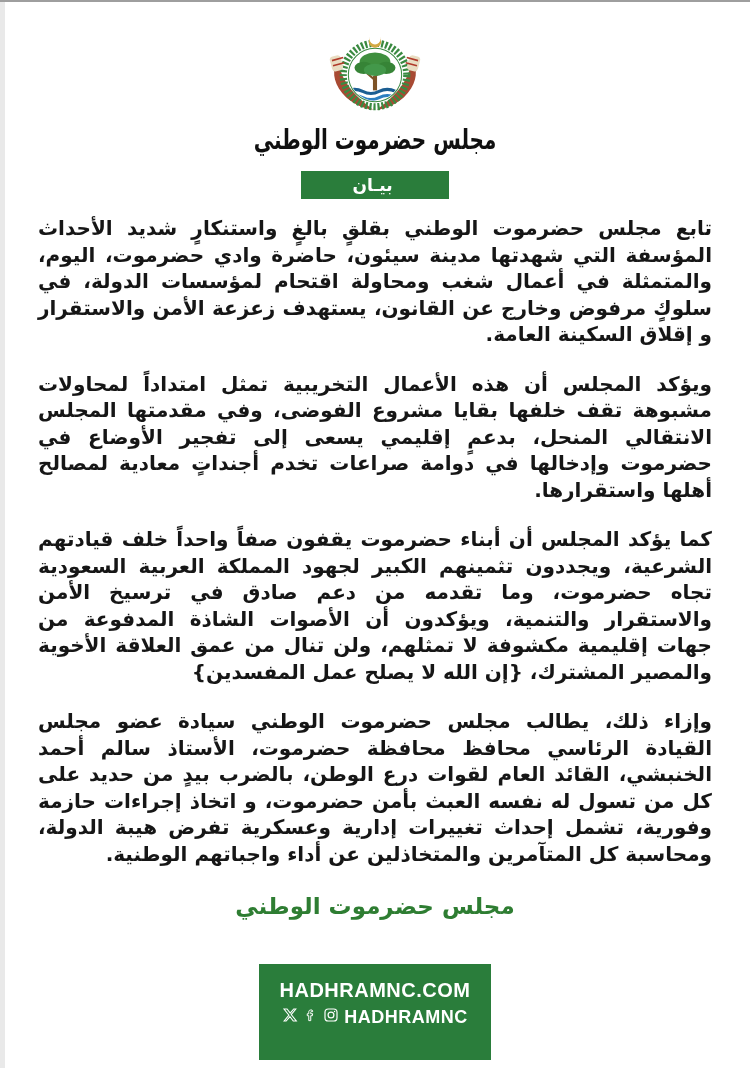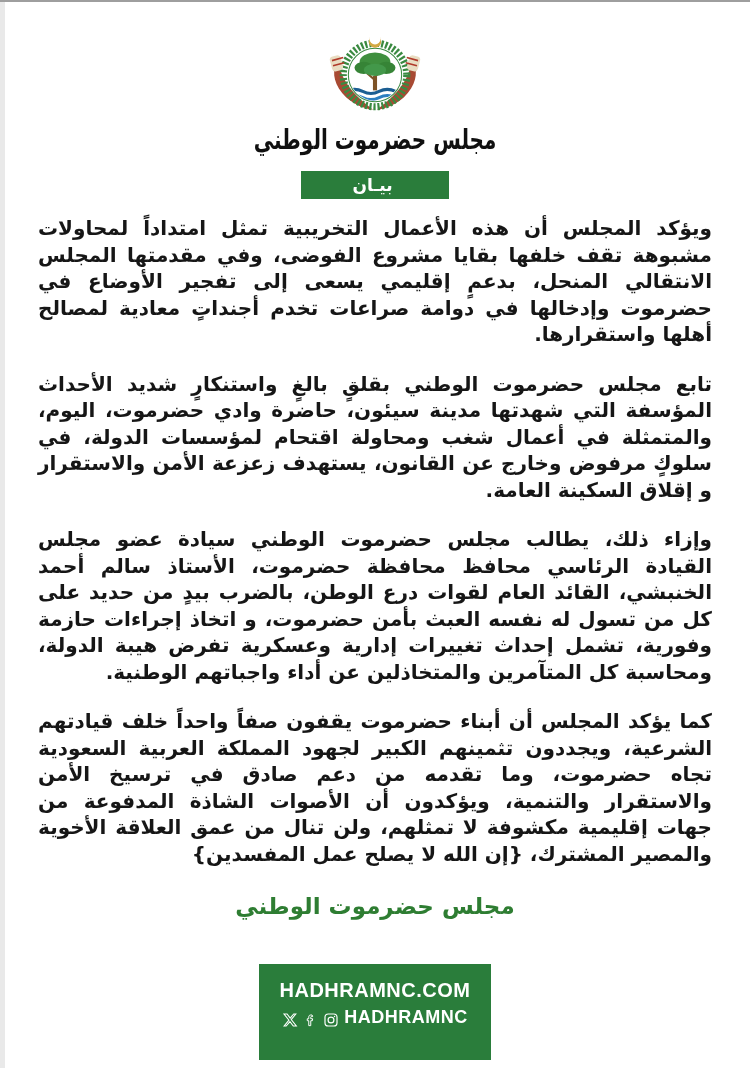--- a/index.html
+++ b/index.html
@@ -45,21 +45,21 @@
   }
 
   
   .footer-box{
     position:absolute;left:50%;bottom:8px;transform:translateX(-50%);
     width:232px;height:96px;background:#2a7d3b;color:#fff;text-align:center;
     font-family:"Liberation Sans","DejaVu Sans",sans-serif;box-sizing:border-box;padding-top:15px;
   }
   .footer-box .site{font-size:20px;font-weight:bold;letter-spacing:.5px;}
   .footer-box .social{
-    margin-top:5px;display:flex;align-items:flex-end;justify-content:center;gap:5px;
+    margin-top:5px;display:flex;align-items:flex-start;justify-content:center;gap:5px;
     font-size:18px;font-weight:bold;letter-spacing:.5px;
   }
   .footer-box .social .ico{display:inline-flex;align-items:center;}
 </style>
 </head>
 <body>
 
 <div class="page">
   <div class="edge-top"></div>
   <div class="edge-left"></div>
@@ -110,24 +110,24 @@
     </svg>
 
     <div class="calligraphy" dir="rtl">مجلس حضرموت الوطني</div>
 
     <div class="banner">
       <span dir="rtl">بيـان</span>
     </div>
   </header>
 
   <main class="body-text">
+      <p>تابع مجلس حضرموت الوطني بقلقٍ بالغٍ واستنكارٍ شديد الأحداث المؤسفة التي شهدتها مدينة سيئون، حاضرة وادي حضرموت، اليوم، والمتمثلة في أعمال شغب ومحاولة اقتحام لمؤسسات الدولة، في سلوكٍ مرفوض وخارج عن القانون، يستهدف زعزعة الأمن والاستقرار و إقلاق السكينة العامة.</p>
       <p>ويؤكد المجلس أن هذه الأعمال التخريبية تمثل امتداداً لمحاولات مشبوهة تقف خلفها بقايا مشروع الفوضى، وفي مقدمتها المجلس الانتقالي المنحل، بدعمٍ إقليمي يسعى إلى تفجير الأوضاع في حضرموت وإدخالها في دوامة صراعات تخدم أجنداتٍ معادية لمصالح أهلها واستقرارها.</p>
-      <p>تابع مجلس حضرموت الوطني بقلقٍ بالغٍ واستنكارٍ شديد الأحداث المؤسفة التي شهدتها مدينة سيئون، حاضرة وادي حضرموت، اليوم، والمتمثلة في أعمال شغب ومحاولة اقتحام لمؤسسات الدولة، في سلوكٍ مرفوض وخارج عن القانون، يستهدف زعزعة الأمن والاستقرار و إقلاق السكينة العامة.</p>
+      <p>كما يؤكد المجلس أن أبناء حضرموت يقفون صفاً واحداً خلف قيادتهم الشرعية، ويجددون تثمينهم الكبير لجهود المملكة العربية السعودية تجاه حضرموت، وما تقدمه من دعم صادق في ترسيخ الأمن والاستقرار والتنمية، ويؤكدون أن الأصوات الشاذة المدفوعة من جهات إقليمية مكشوفة لا تمثلهم، ولن تنال من عمق العلاقة الأخوية والمصير المشترك، {إن الله لا يصلح عمل المفسدين}</p>
       <p>وإزاء ذلك، يطالب مجلس حضرموت الوطني سيادة عضو مجلس القيادة الرئاسي محافظ محافظة حضرموت، الأستاذ سالم أحمد الخنبشي، القائد العام لقوات درع الوطن، بالضرب بيدٍ من حديد على كل من تسول له نفسه العبث بأمن حضرموت، و اتخاذ إجراءات حازمة وفورية، تشمل إحداث تغييرات إدارية وعسكرية تفرض هيبة الدولة، ومحاسبة كل المتآمرين والمتخاذلين عن أداء واجباتهم الوطنية.</p>
-      <p>كما يؤكد المجلس أن أبناء حضرموت يقفون صفاً واحداً خلف قيادتهم الشرعية، ويجددون تثمينهم الكبير لجهود المملكة العربية السعودية تجاه حضرموت، وما تقدمه من دعم صادق في ترسيخ الأمن والاستقرار والتنمية، ويؤكدون أن الأصوات الشاذة المدفوعة من جهات إقليمية مكشوفة لا تمثلهم، ولن تنال من عمق العلاقة الأخوية والمصير المشترك، {إن الله لا يصلح عمل المفسدين}</p>
     </main>
 
   <div class="signature">
     <div>مجلس حضرموت الوطني</div>
   </div>
 
   <footer class="footer-box">
     <div class="site">HADHRAMNC.COM</div>
     <div class="social">
       <span class="ico">

